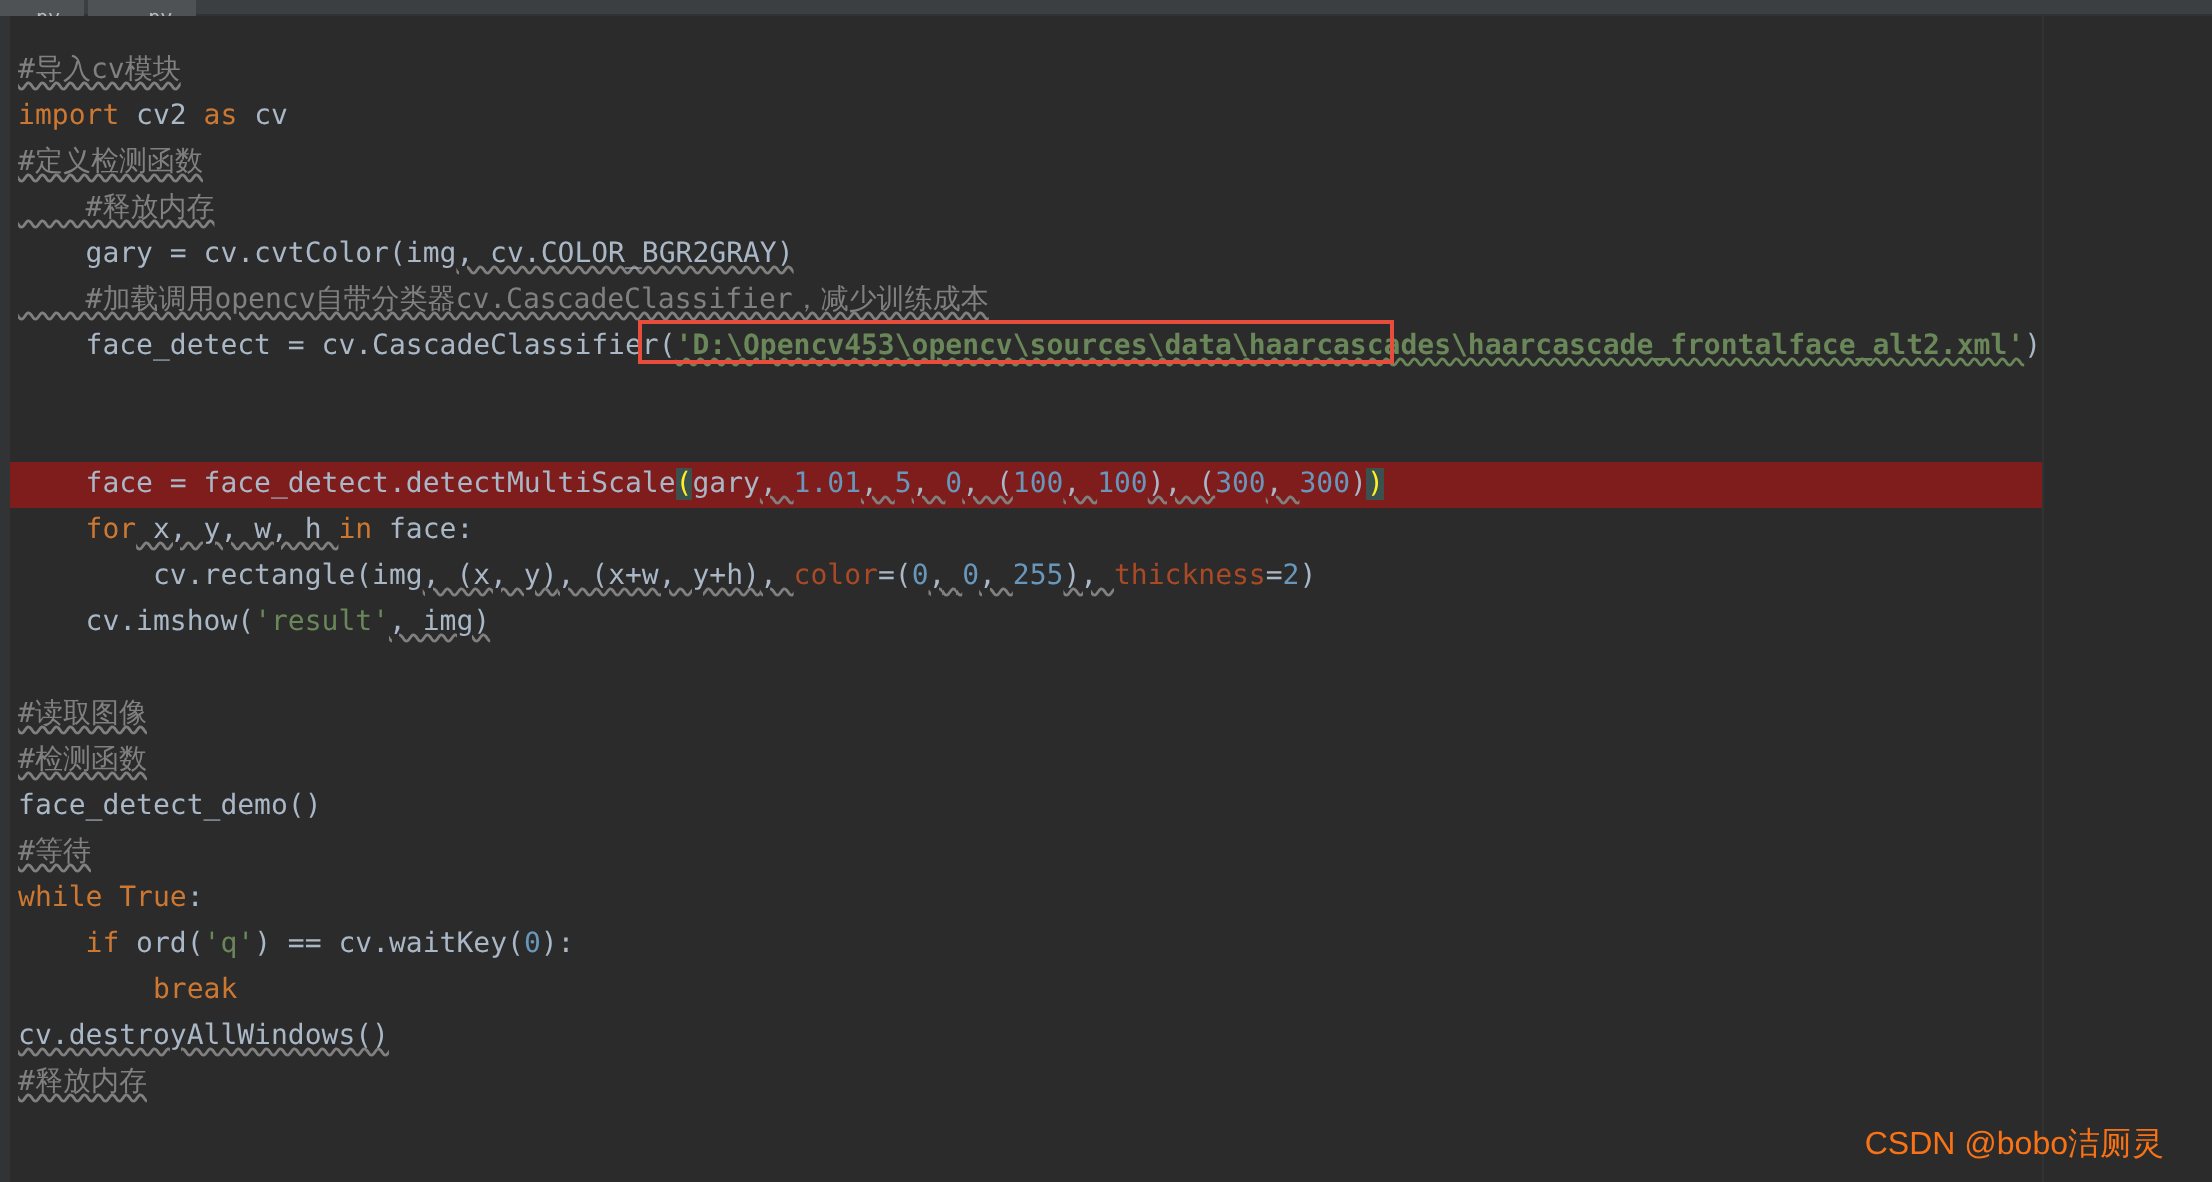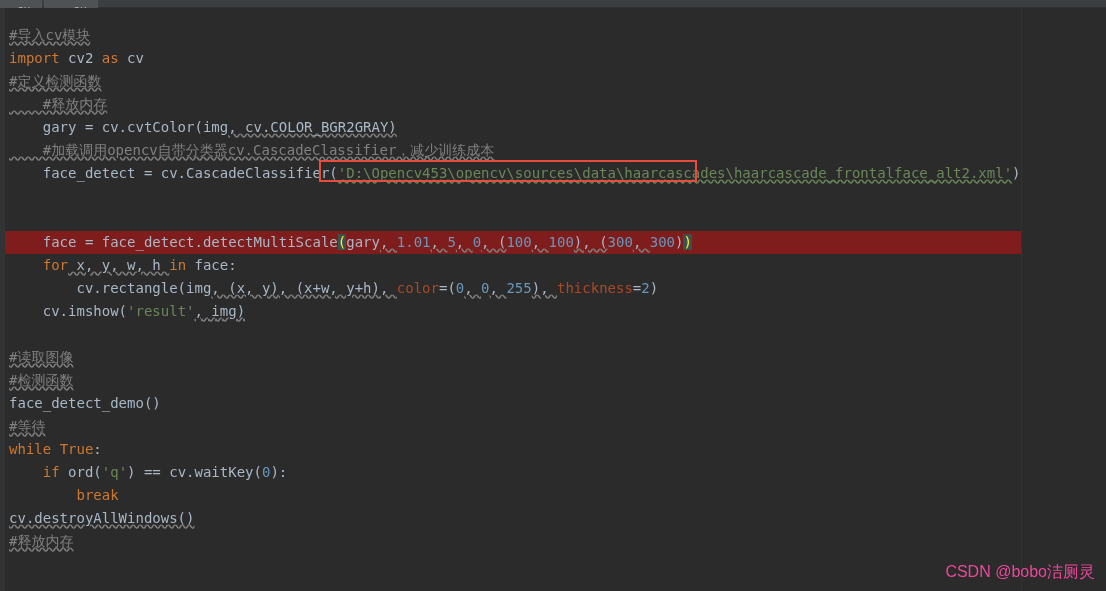--- a/index.html
+++ b/index.html
@@ -37,41 +37,41 @@
 }
 .line { white-space: pre; padding-left: 4px; position: relative; }
 .line.highlight { background: #7f1d1d; }
 
 .c-comment { color: #808080; }
 .c-keyword { color: #CC7832; }
 .c-def { color: #FFC66D; }
 .c-def.wavy { text-decoration: underline wavy #808080; }
 .c-id { color: #A9B7C6; }
 .c-string { color: #6A8759; }
-.c-string.wavy { text-decoration: underline wavy #6A8759; }
+.c-string.wavy { text-decoration: underline wavy #6A8759; font-weight: bold; }
 .c-num { color: #6897BB; }
 .c-named { color: #AA4926; }
 .c-paren-y { color: #FFEF28; background: #3B514D; }
 .wavy-u { text-decoration: underline wavy #808080; }
 
 .redbox {
   position: absolute;
   border: 2px solid #E74C3C;
   pointer-events: none;
 }
 .minimap {
   width: 135px;
   background: #2B2B2B;
   border-left: 1px solid #323232;
 }
 .watermark {
   position: absolute;
-  right: 11px;
+  right: 24px;
   bottom: 8px;
-  color: #ec4899;
+  color: #f97316;
   font-size: 16px;
   font-family: sans-serif;
 }
 </style>
 </head>
 <body>
 
 <div class="tab-bar">
   <div class="tab">.py</div>
   <div class="tab active">...py</div>

